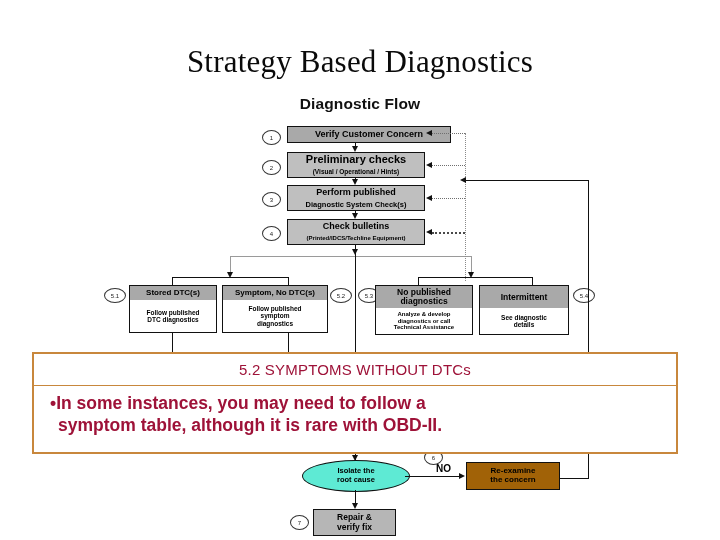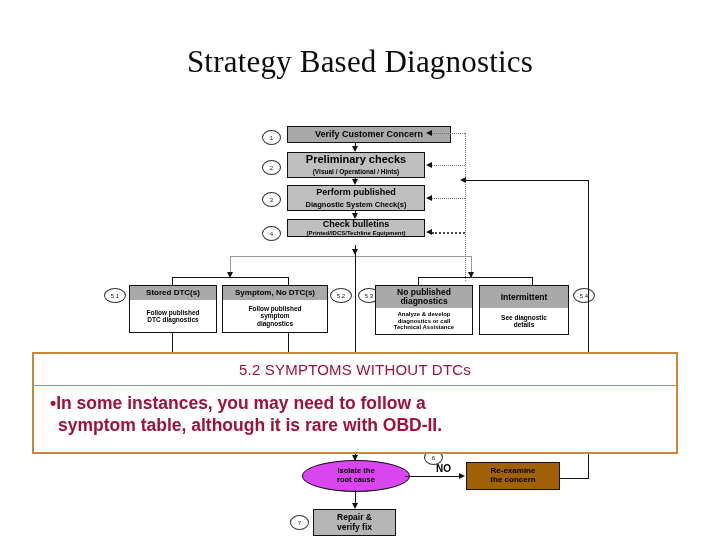--- a/index.html
+++ b/index.html
@@ -61,21 +61,21 @@
   .dash-h.b{border-top:2px dotted #4a4a4a;}
 
   
   .ar{position:absolute;width:0;height:0;}
   .ar-d{border-left:3.5px solid transparent;border-right:3.5px solid transparent;border-top:6px solid #111;}
   .ar-l{border-top:3.5px solid transparent;border-bottom:3.5px solid transparent;border-right:6px solid #111;}
   .ar-r{border-top:3.5px solid transparent;border-bottom:3.5px solid transparent;border-left:6px solid #111;}
 
   
   .oval{
-    position:absolute;border:1px solid #111;border-radius:50%;background:#d946ef;
+    position:absolute;border:1px solid #111;border-radius:50%;background:#5eead4;
     display:flex;align-items:center;justify-content:center;text-align:center;
     font-weight:bold;color:#000;line-height:1.15;
   }
   .ylabel{position:absolute;font-size:10px;font-weight:bold;color:#000;}
 
   
   .callout{
     position:absolute;left:32px;top:352px;width:646px;height:102px;
     background:#ffffff;border:2px solid #c8873c;box-sizing:border-box;z-index:40;
   }
@@ -93,40 +93,41 @@
 </style>
 </head>
 <body>
 
 <div class="slide">
 
   <div class="title">Strategy Based Diagnostics</div>
 
   <div class="flow">
 
+    <div class="flow-title">Diagnostic Flow</div>
 
     <div class="stepnum" style="left:262px;top:130px;">1</div>
     <div class="box" style="left:287px;top:126px;width:164px;height:17px;">
       <div class="hd" style="height:100%;font-size:9px;">Verify Customer Concern</div>
     </div>
 
     <div class="stepnum" style="left:262px;top:160px;">2</div>
     <div class="box" style="left:287px;top:152px;width:138px;height:26px;">
       <div class="hd light" style="height:15px;font-size:11px;">Preliminary checks</div>
       <div class="hd light" style="height:11px;font-size:6.5px;">(Visual / Operational / Hints)</div>
     </div>
 
     <div class="stepnum" style="left:262px;top:192px;">3</div>
     <div class="box" style="left:287px;top:185px;width:138px;height:26px;">
       <div class="hd light" style="height:14px;font-size:9px;">Perform published</div>
       <div class="hd light" style="height:12px;font-size:7.5px;">Diagnostic System Check(s)</div>
     </div>
 
     <div class="stepnum" style="left:262px;top:226px;">4</div>
-    <div class="box" style="left:287px;top:219px;width:138px;height:18px;">
+    <div class="box" style="left:287px;top:219px;width:138px;height:26px;">
       <div class="hd light" style="height:14px;font-size:9px;">Check bulletins</div>
       <div class="hd light" style="height:12px;font-size:6px;">(Printed/IDCS/Techline Equipment)</div>
     </div>
 
     <div class="ln lnv" style="left:355px;top:143px;height:4px;"></div>
     <div class="ar ar-d" style="left:352px;top:146px;"></div>
     <div class="ln lnv" style="left:355px;top:178px;height:2px;"></div>
     <div class="ar ar-d" style="left:352px;top:179px;"></div>
     <div class="ln lnv" style="left:355px;top:211px;height:2px;"></div>
     <div class="ar ar-d" style="left:352px;top:213px;"></div>

